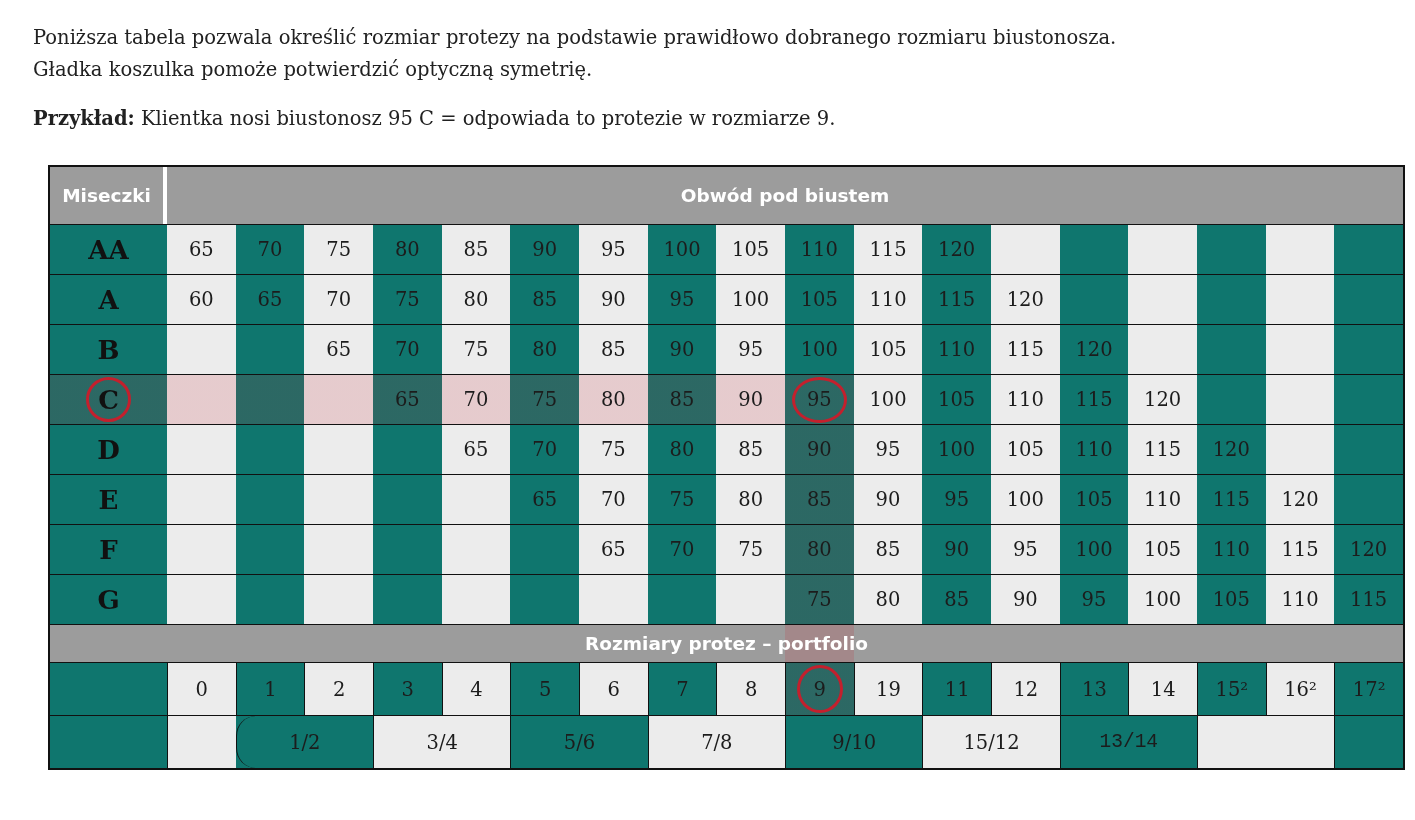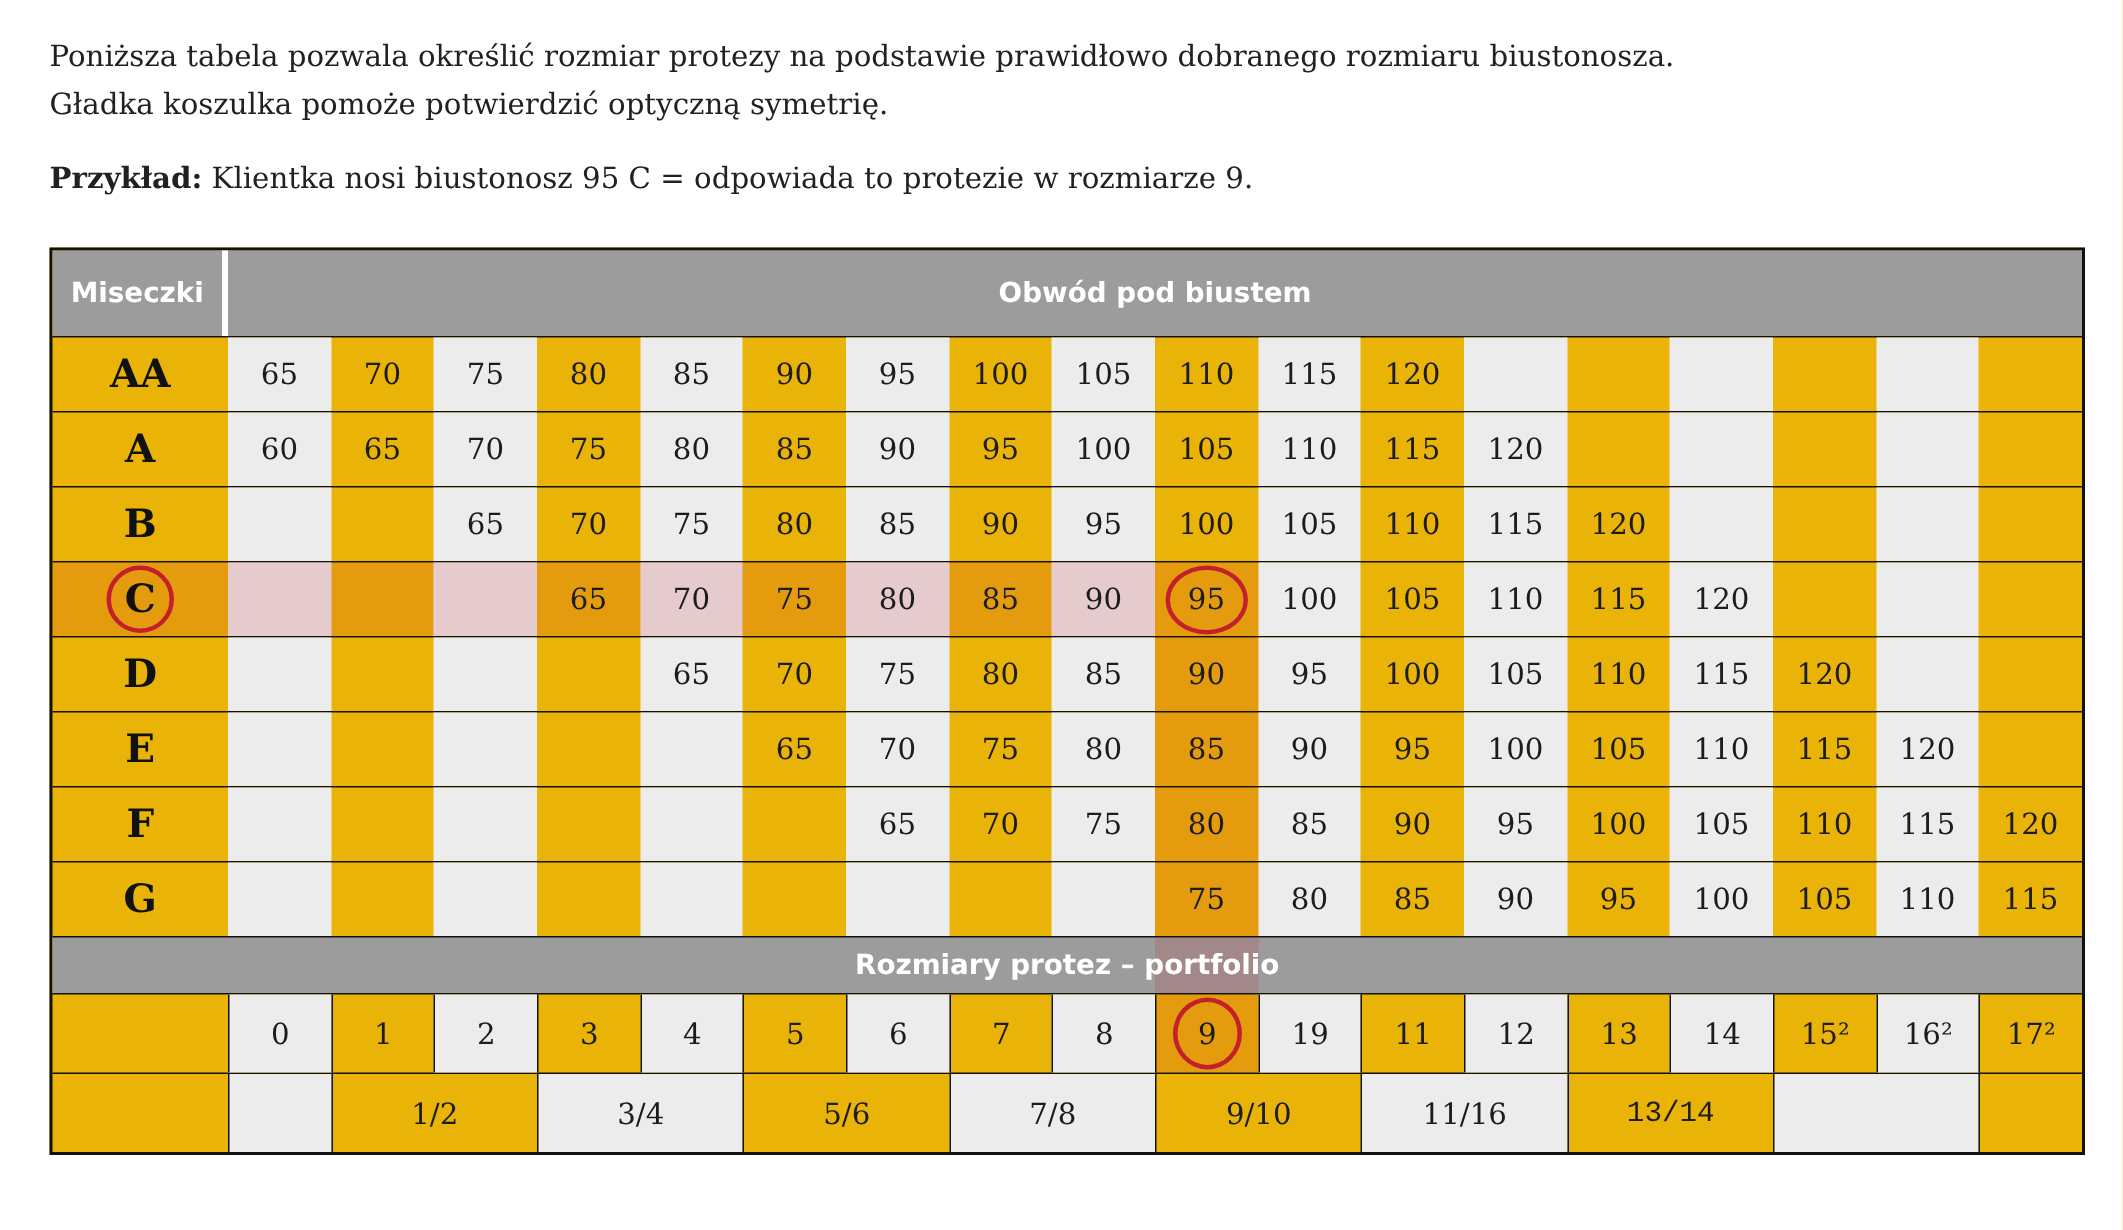--- a/index.html
+++ b/index.html
@@ -13,21 +13,22 @@
   .page { padding: 22px 25px 0 33px; width: 1415px; }
 
   .intro { font-size: 19.5px; line-height: 32px; color: #212121; }
   .example { margin-top: 17px; font-size: 19.5px; line-height: 32px; color: #212121; }
   .example strong { font-weight: 700; }
 
   .tbl {
     margin-top: 30px;
     width: 1357px;
     border: 2px solid #111;
-    background: #eab308;
+    background: #0f766e;
+    margin-left: 15px;
   }
   .row {
     display: grid;
     grid-template-columns: 117px repeat(18, 1fr);
     border-top: 1.5px solid #111;
   }
   .row.head { height: 57px; border-top: none; }
   .row.data { height: 50px; }
   .row.nums { height: 53px; }
   .row.priform { height: 53px; }
@@ -289,25 +290,25 @@
         <div class="cell num bordered shade">14</div>
         <div class="cell num bordered">15²</div>
         <div class="cell num bordered shade">16²</div>
         <div class="cell num bordered">17²</div>
       </div>
 
 
     <div class="row priform" id="priform-row">
         <div class="cell"></div>
         <div class="cell num bordered shade" style="grid-column: span 1;"></div>
-        <div class="cell num bordered" style="grid-column: span 2;">1/2</div>
+        <div class="cell num bordered" style="grid-column: span 2; border-radius: 20px;">1/2</div>
         <div class="cell num bordered shade" style="grid-column: span 2;">3/4</div>
         <div class="cell num bordered" style="grid-column: span 2;">5/6</div>
         <div class="cell num bordered shade" style="grid-column: span 2; text-align: right;">7/8</div>
         <div class="cell num bordered" style="grid-column: span 2;">9/10</div>
-        <div class="cell num bordered shade" style="grid-column: span 2;">11/16</div>
+        <div class="cell num bordered shade" style="grid-column: span 2;">15/12</div>
         <div class="cell num bordered" style="grid-column: span 2; font-family: Liberation Mono, monospace;">13/14</div>
         <div class="cell num bordered shade" style="grid-column: span 2;"></div>
         <div class="cell num bordered" style="grid-column: span 1;"></div>
       </div>
 
   </div>
 </div>
 
 </body></html>

